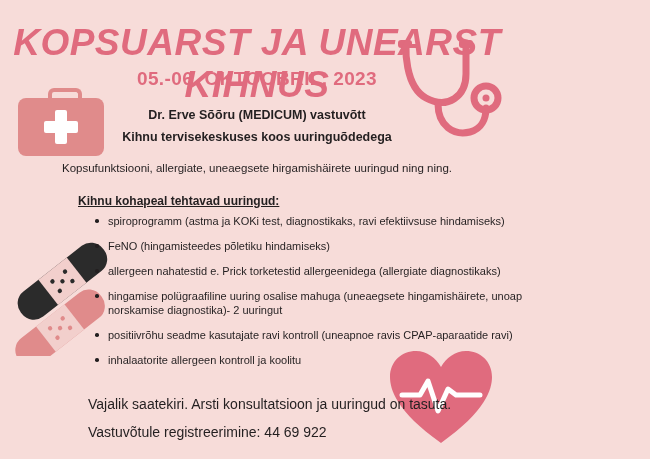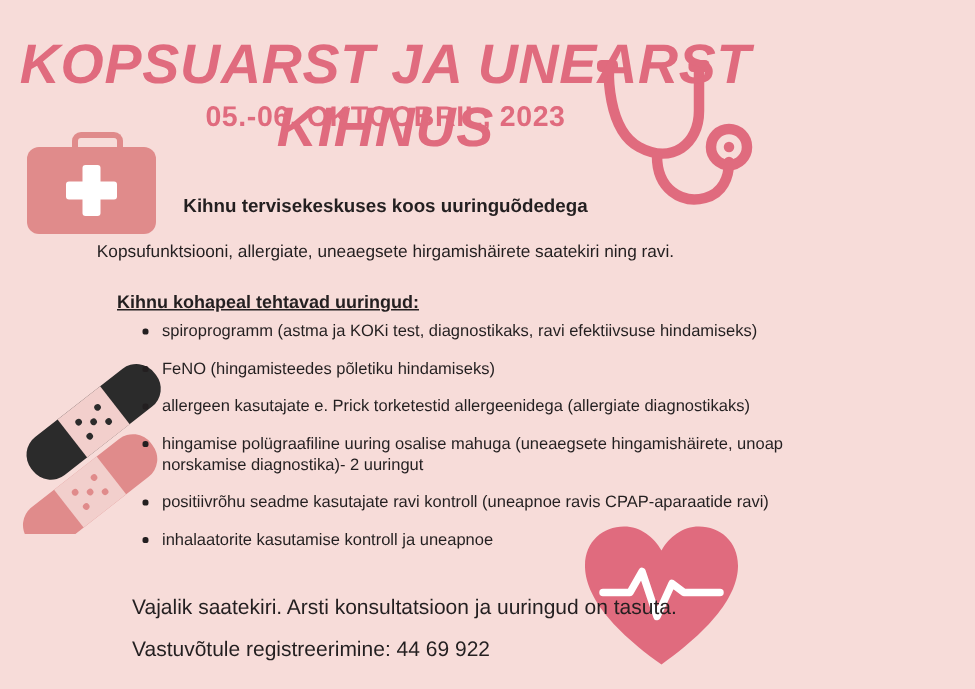--- a/index.html
+++ b/index.html
@@ -199,40 +199,41 @@
 
   <div class="art heart">
     <svg width="110" height="98" viewBox="0 0 110 98" xmlns="http://www.w3.org/2000/svg">
       <path d="M55 94 C10 62 4 40 4 28 C4 12 16 2 30 2 C41 2 50 9 55 18 C60 9 69 2 80 2 C94 2 106 12 106 28 C106 40 100 62 55 94 Z" fill="#e06b7e"></path>
       <polyline points="16,46 34,46 42,32 52,62 62,40 70,46 94,46" fill="none" stroke="#ffffff" stroke-width="5" stroke-linecap="round" stroke-linejoin="round"></polyline>
     </svg>
   </div>
 
   <div class="title">KOPSUARST JA UNEARST KIHNUS</div>
   <div class="subtitle">05.-06. OKTOOBRIL, 2023</div>
+  <div class="doctor-line">Dr. Erve Sõõru (MEDICUM) vastuvõtt</div>
   <div class="center-line">Kihnu tervisekeskuses koos uuringuõdedega</div>
-  <div class="intro">Kopsufunktsiooni, allergiate, uneaegsete hirgamishäirete saatekiri ning ravi.</div>
+  <div class="intro">Kopsufunktsiooni, allergiate, uneaegsete hirgamishäirete uuringud ning ning.</div>
   <div class="list-heading">Kihnu kohapeal tehtavad uuringud:</div>
 
   <ul class="exams">
     <li>
         <span class="cont">spiroprogramm (astma ja KOKi test, diagnostikaks, ravi efektiivsuse hindamiseks)</span>
       </li>
     <li>
         <span class="cont">FeNO (hingamisteedes põletiku hindamiseks)</span>
       </li>
     <li>
-        <span class="cont">allergeen kasutajate e. Prick torketestid allergeenidega (allergiate diagnostikaks)</span>
+        <span class="cont">allergeen nahatestid e. Prick torketestid allergeenidega (allergiate diagnostikaks)</span>
       </li>
     <li>
         <span class="cont">hingamise polügraafiline uuring osalise mahuga (uneaegsete hingamishäirete, unoap norskamise diagnostika)- 2 uuringut</span>
       </li>
     <li>
         <span class="cont">positiivrõhu seadme kasutajate ravi kontroll (uneapnoe ravis CPAP-aparaatide ravi)</span>
       </li>
     <li>
-        <span class="cont">inhalaatorite kasutamise kontroll ja uneapnoe</span>
+        <span class="cont">inhalaatorite allergeen kontroll ja koolitu</span>
       </li>
   </ul>
 
   <div class="footer1">Vajalik saatekiri. Arsti konsultatsioon ja uuringud on tasuta.</div>
   <div class="footer2">Vastuvõtule registreerimine: 44 69 922</div>
 </div>
 
 </body></html>

